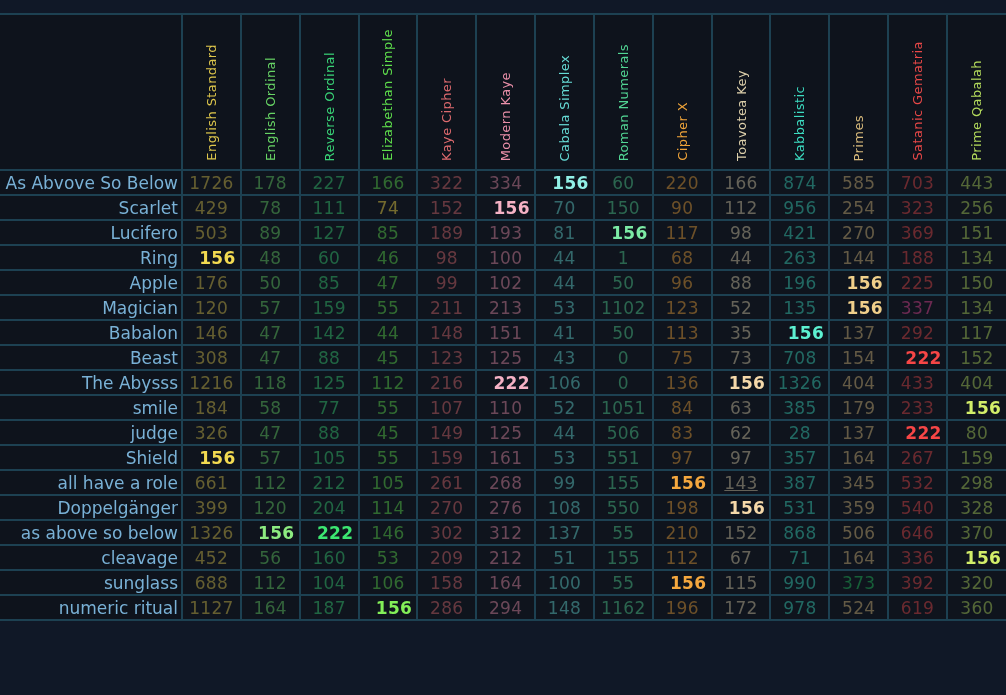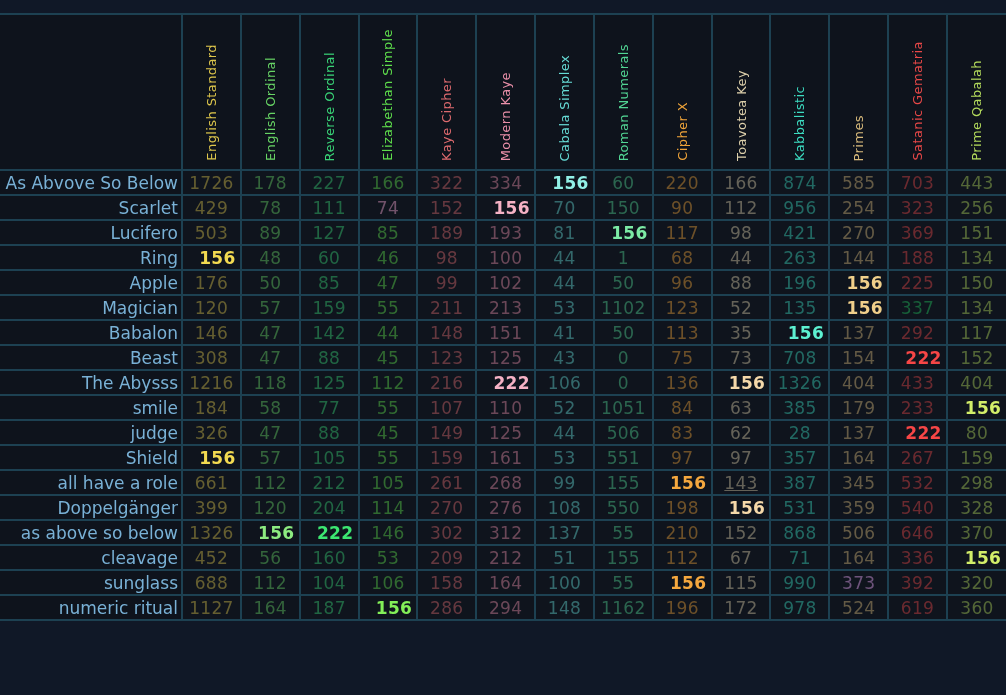--- a/index.html
+++ b/index.html
@@ -89,21 +89,21 @@
           <td class="val dim" style="color: rgb(60, 220, 193);">874</td>
           <td class="val dim" style="color: rgb(217, 187, 124);">585</td>
           <td class="val dim" style="color: rgb(232, 72, 72);">703</td>
           <td class="val dim" style="color: rgb(179, 218, 92);">443</td>
         </tr>
         <tr>
           <td class="row-label">Scarlet</td>
           <td class="val dim" style="color: rgb(220, 197, 75);">429</td>
           <td class="val dim" style="color: rgb(103, 212, 101);">78</td>
           <td class="val dim" style="color: rgb(57, 212, 119);">111</td>
-          <td class="val dim" style="color: #f9a8d4; margin-left: 28px;">74</td>
+          <td class="val dim" style="color: #fde047; margin-left: 28px;">74</td>
           <td class="val dim" style="color: rgb(221, 106, 110);">152</td>
           <td class="val hl" style="color: rgb(246, 178, 197);">156</td>
           <td class="val dim" style="color: rgb(102, 220, 214);">70</td>
           <td class="val dim" style="color: rgb(82, 214, 148);">150</td>
           <td class="val dim" style="color: rgb(238, 163, 57);">90</td>
           <td class="val dim" style="color: rgb(220, 207, 170);">112</td>
           <td class="val dim" style="color: rgb(60, 220, 193);">956</td>
           <td class="val dim" style="color: rgb(217, 187, 124);">254</td>
           <td class="val dim" style="color: rgb(232, 72, 72); border-radius: 7px;">323</td>
           <td class="val dim" style="color: rgb(179, 218, 92);">256</td>
@@ -166,21 +166,21 @@
           <td class="val dim" style="color: rgb(57, 212, 119);">159</td>
           <td class="val dim" style="color: rgb(95, 223, 76);">55</td>
           <td class="val dim" style="color: rgb(221, 106, 110);">211</td>
           <td class="val dim" style="color: rgb(234, 143, 169);">213</td>
           <td class="val dim" style="color: rgb(102, 220, 214);">53</td>
           <td class="val dim" style="color: rgb(82, 214, 148);">1102</td>
           <td class="val dim" style="color: rgb(238, 163, 57);">123</td>
           <td class="val dim" style="color: rgb(220, 207, 170);">52</td>
           <td class="val dim" style="color: rgb(60, 220, 193);">135</td>
           <td class="val hl" style="color: rgb(240, 207, 138);">156</td>
-          <td class="val dim" style="color: #22c55e;">337</td>
+          <td class="val dim" style="color: #ec4899;">337</td>
           <td class="val dim" style="color: rgb(179, 218, 92);">134</td>
         </tr>
         <tr>
           <td class="row-label">Babalon</td>
           <td class="val dim" style="color: rgb(220, 197, 75);">146</td>
           <td class="val dim" style="color: rgb(103, 212, 101);">47</td>
           <td class="val dim" style="color: rgb(57, 212, 119);">142</td>
           <td class="val dim" style="color: rgb(95, 223, 76);">44</td>
           <td class="val dim" style="color: rgb(221, 106, 110);">148</td>
           <td class="val dim" style="color: rgb(234, 143, 169);">151</td>
@@ -352,21 +352,21 @@
           <td class="val dim" style="color: rgb(103, 212, 101);">112</td>
           <td class="val dim" style="color: rgb(57, 212, 119);">104</td>
           <td class="val dim" style="color: rgb(95, 223, 76);">106</td>
           <td class="val dim" style="color: rgb(221, 106, 110);">158</td>
           <td class="val dim" style="color: rgb(234, 143, 169);">164</td>
           <td class="val dim" style="color: rgb(102, 220, 214);">100</td>
           <td class="val dim" style="color: rgb(82, 214, 148);">55</td>
           <td class="val hl" style="color: rgb(246, 168, 62);">156</td>
           <td class="val dim" style="color: rgb(220, 207, 170);">115</td>
           <td class="val dim" style="color: rgb(60, 220, 193);">990</td>
-          <td class="val dim" style="color: #f0abfc;">373</td>
+          <td class="val dim" style="color: #22c55e;">373</td>
           <td class="val dim" style="color: rgb(232, 72, 72);">392</td>
           <td class="val dim" style="color: rgb(179, 218, 92);">320</td>
         </tr>
         <tr>
           <td class="row-label">numeric ritual</td>
           <td class="val dim" style="color: rgb(220, 197, 75);">1127</td>
           <td class="val dim" style="color: rgb(103, 212, 101);">164</td>
           <td class="val dim" style="color: rgb(57, 212, 119);">187</td>
           <td class="val hl" style="color: rgb(131, 239, 88);">156</td>
           <td class="val dim" style="color: rgb(221, 106, 110);">286</td>

